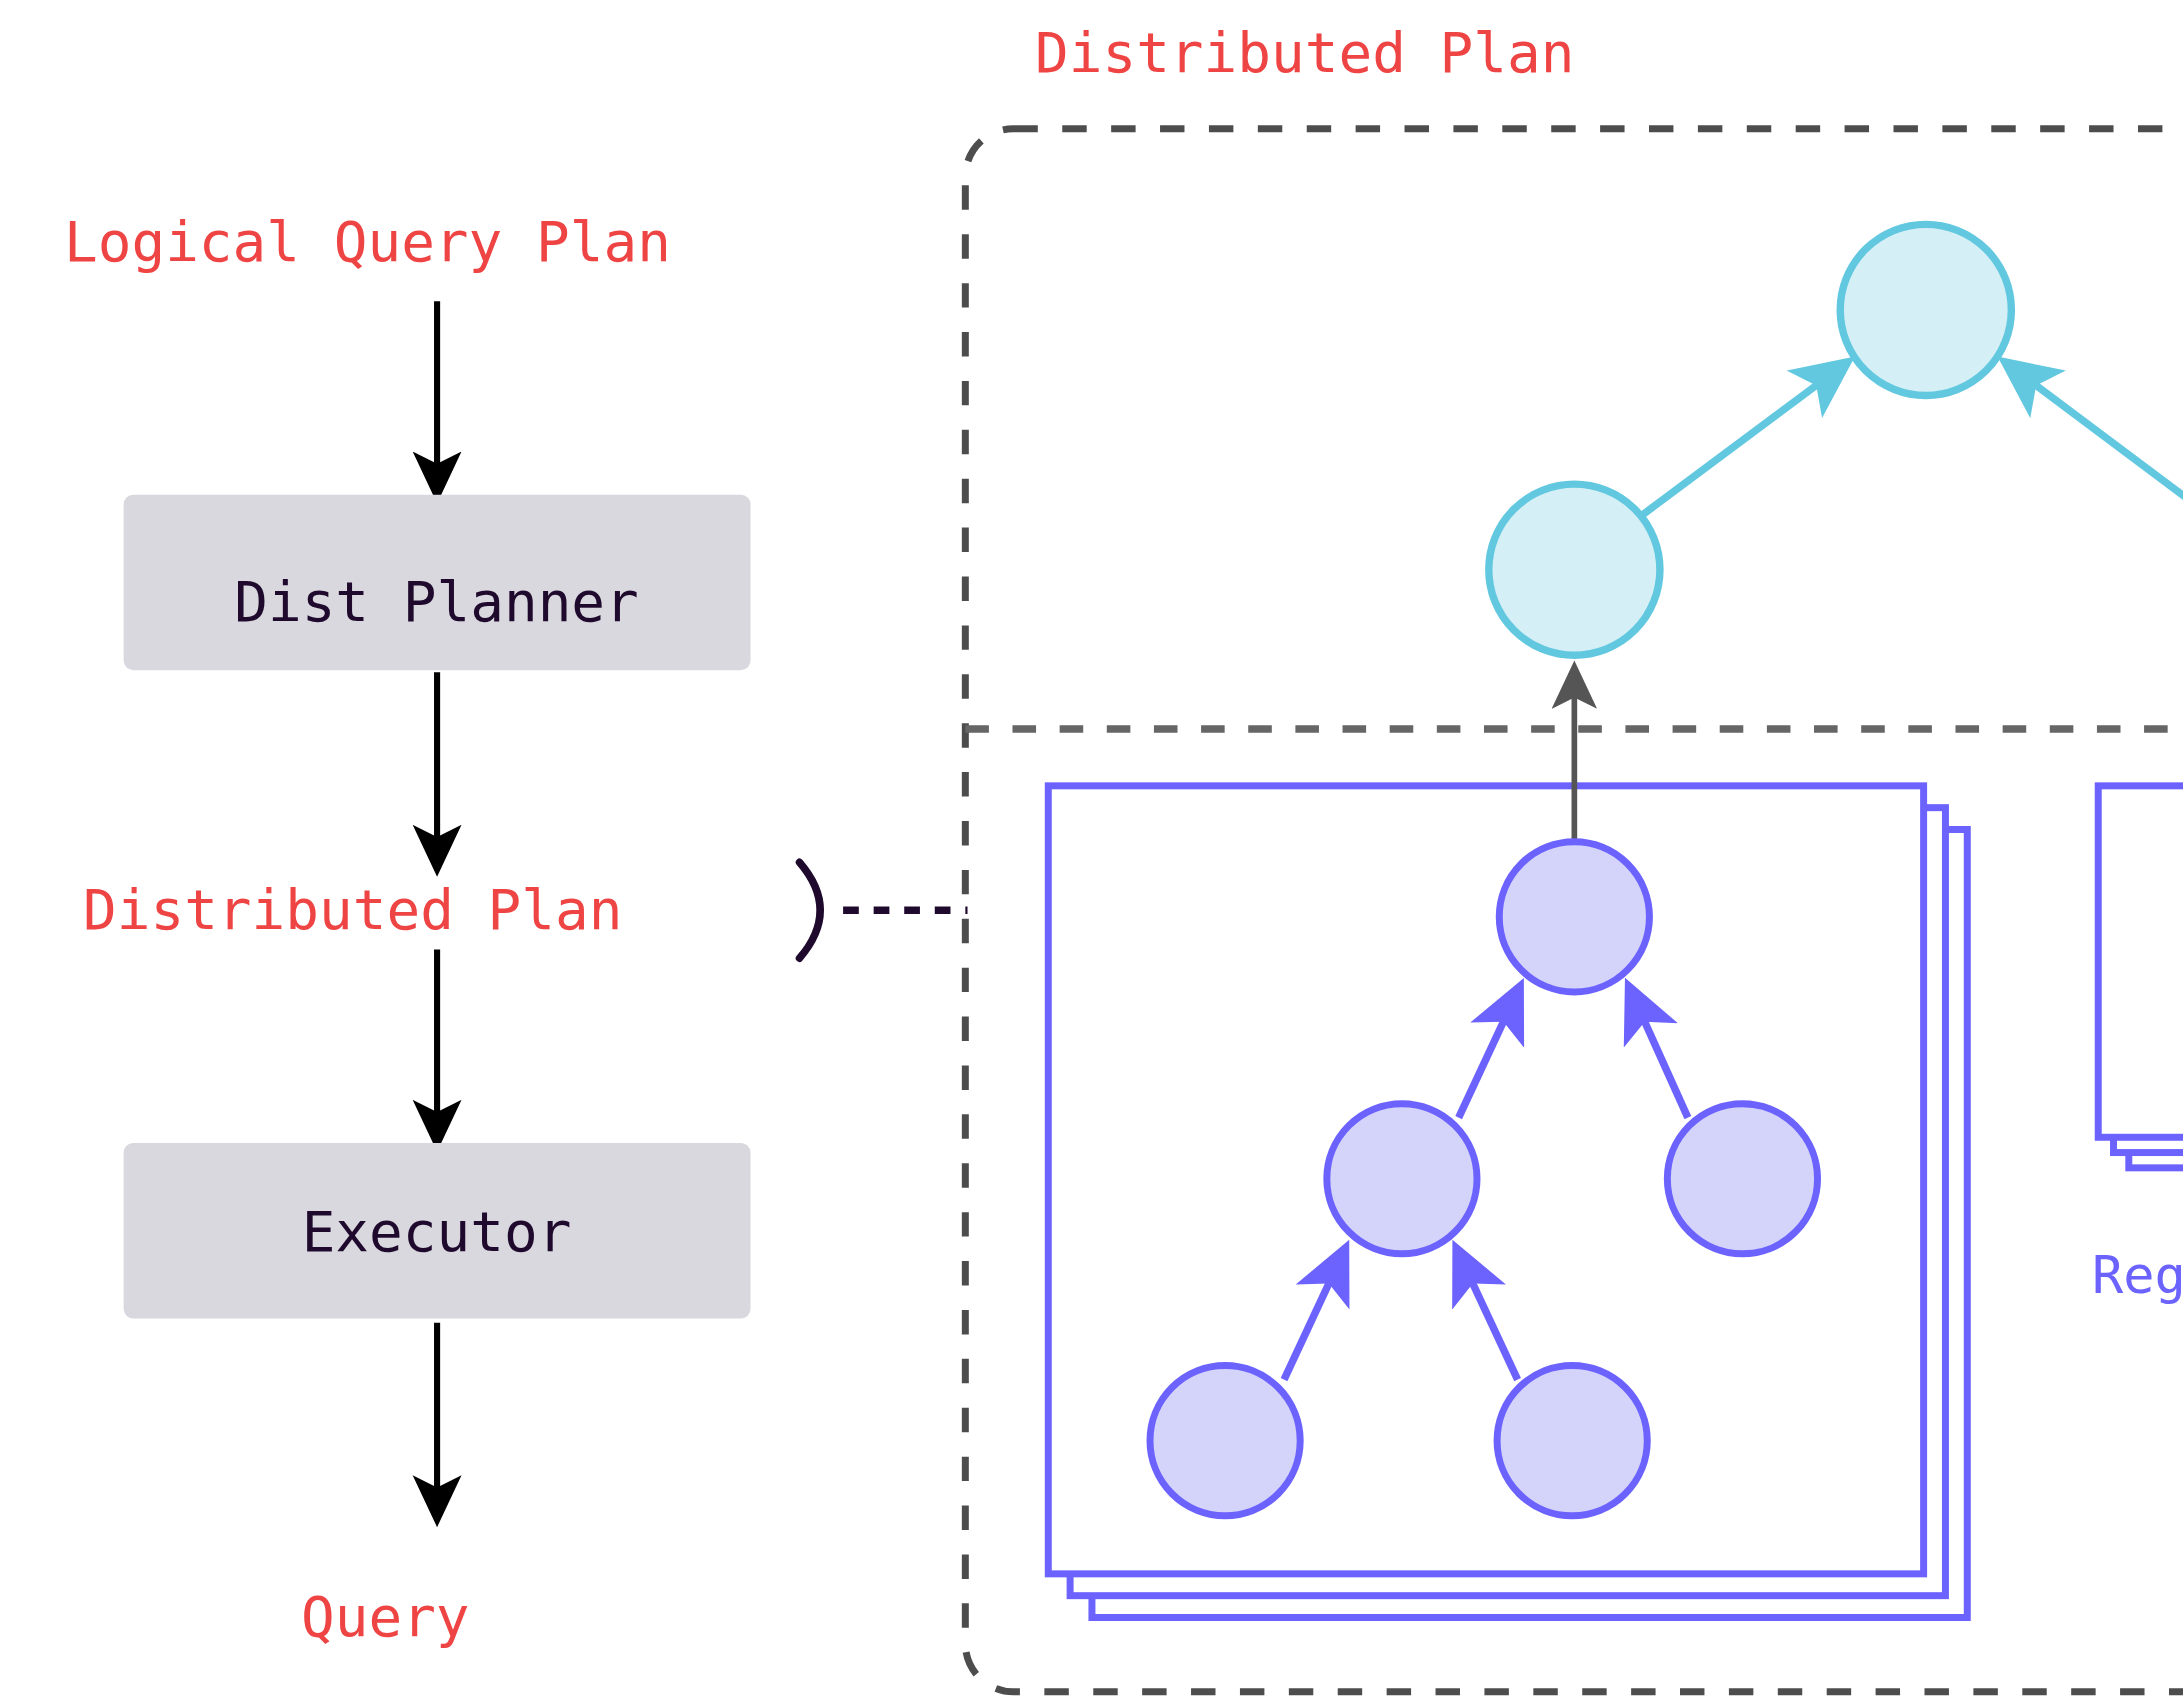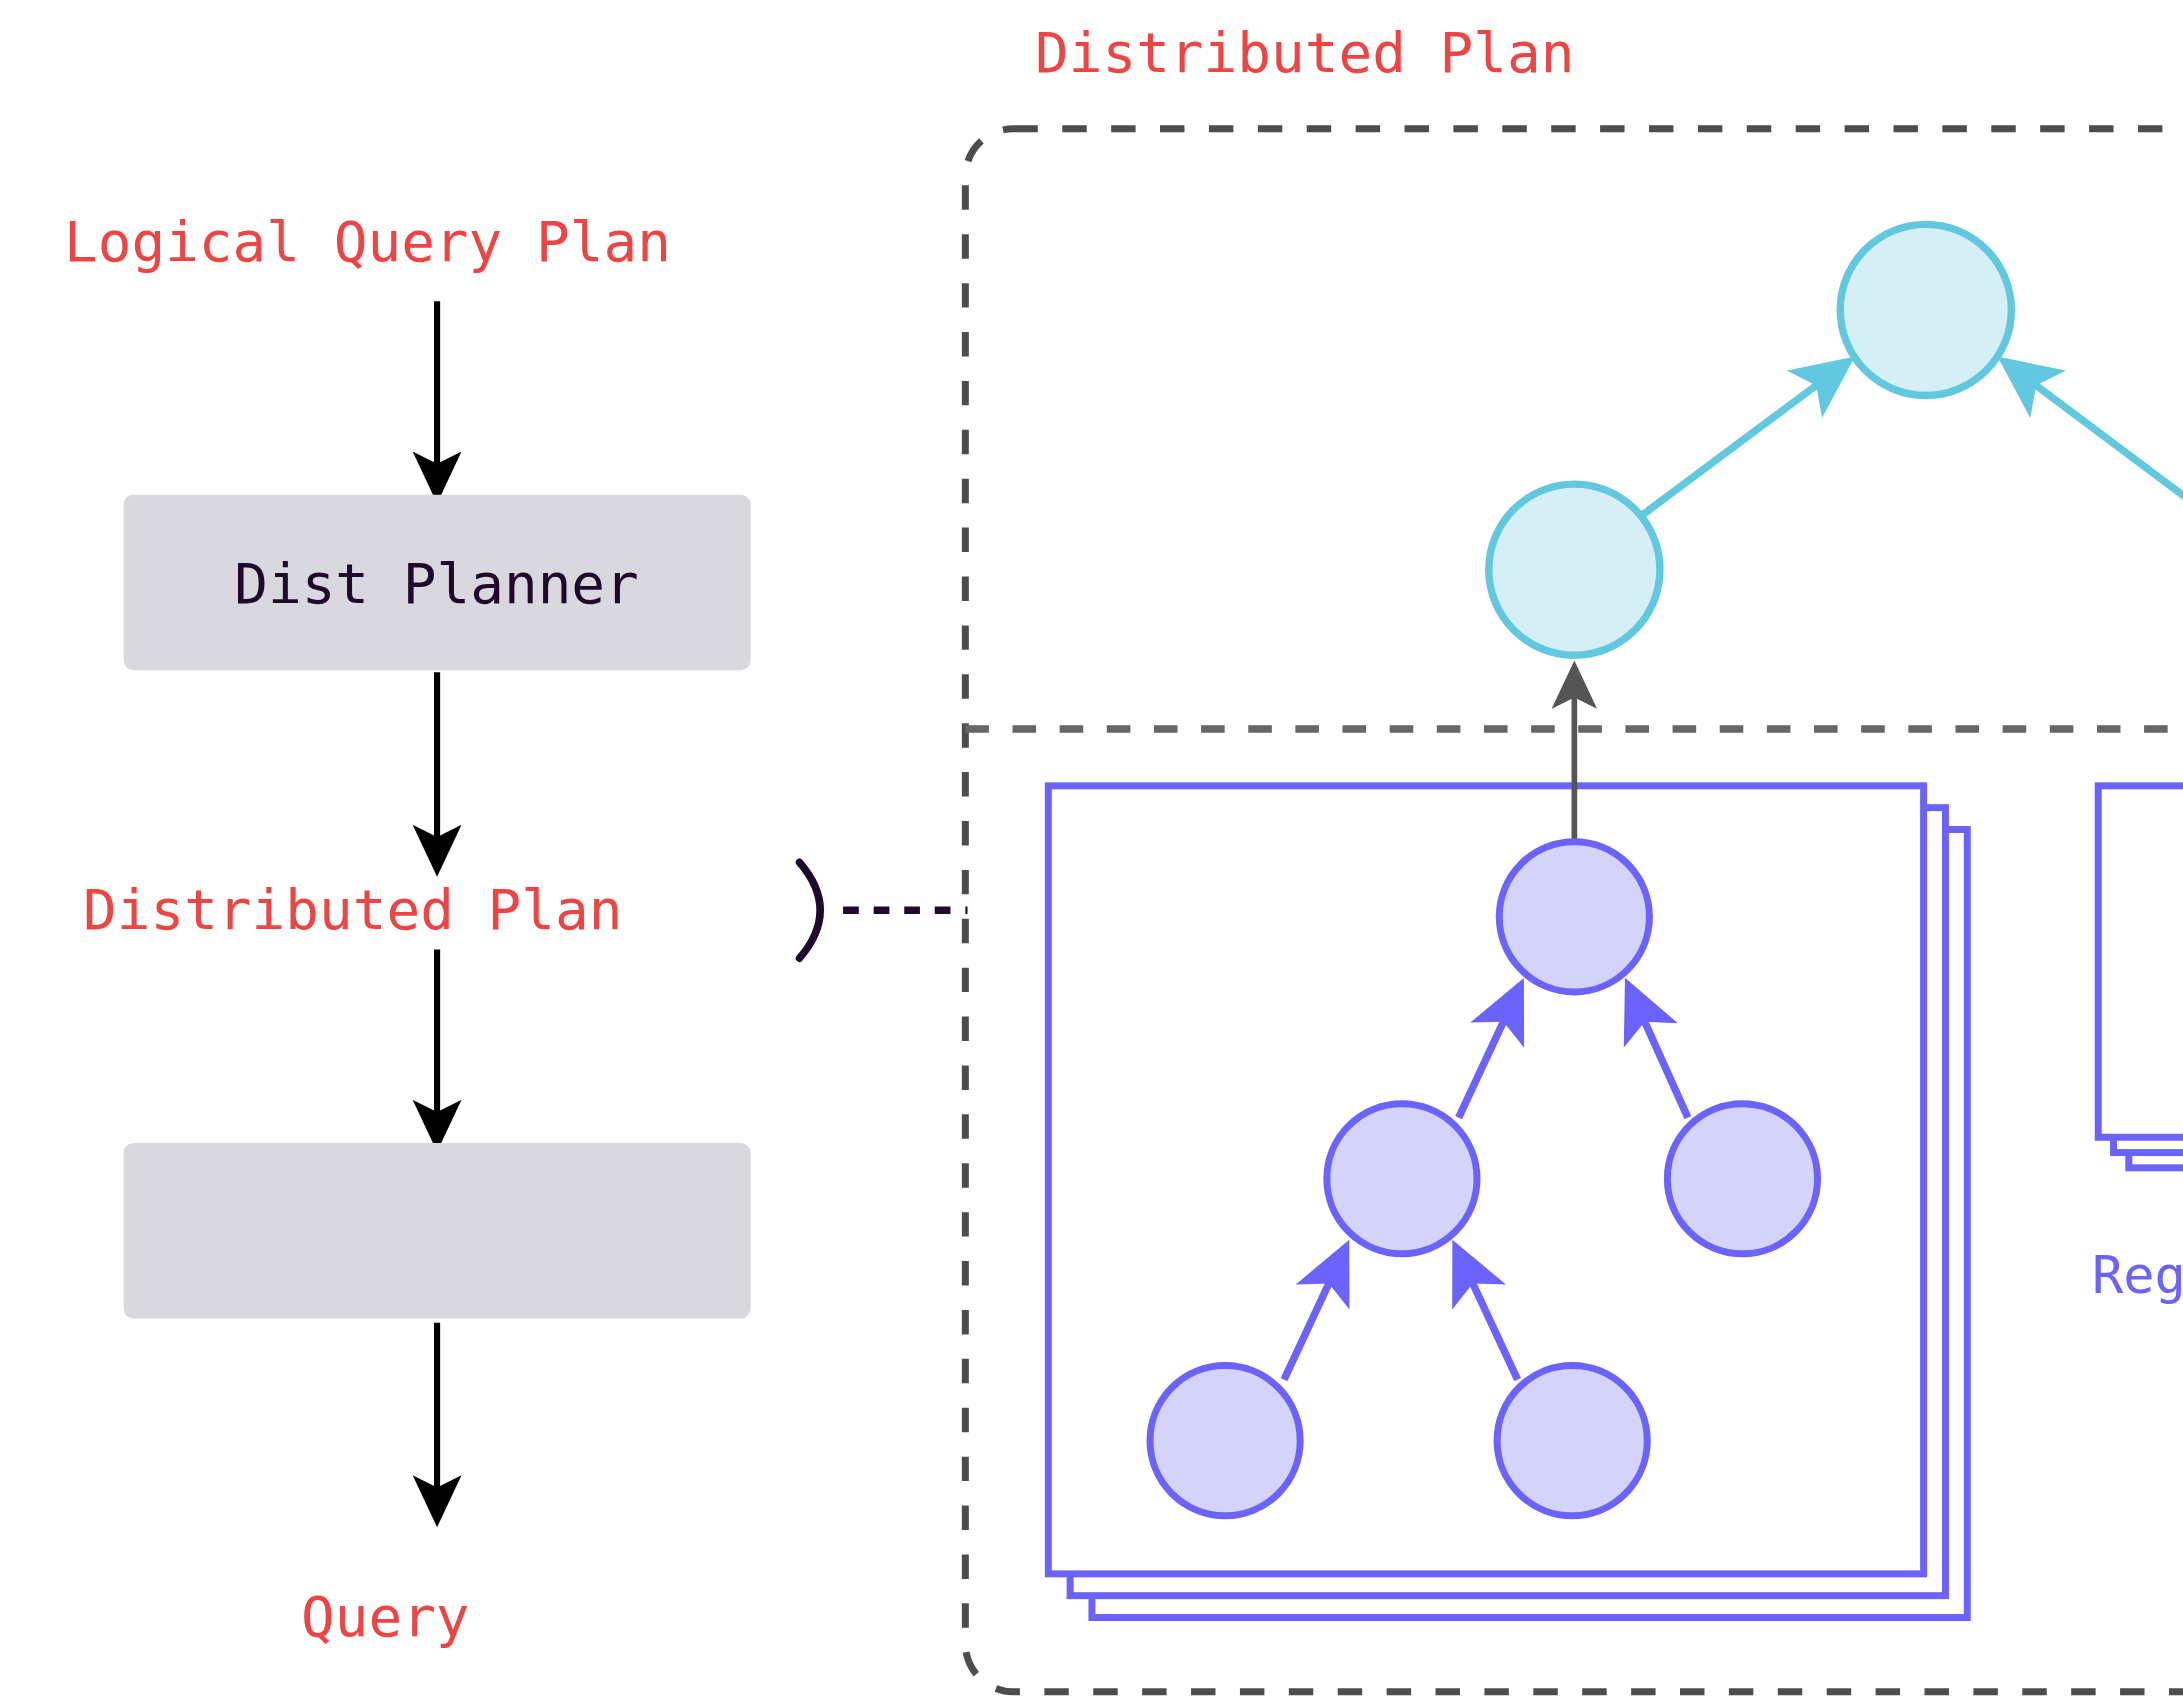--- a/index.html
+++ b/index.html
@@ -119,24 +119,25 @@
       <circle cx="3210" cy="2700" r="172" fill="#d4d4fb" stroke="#6c63ff" stroke-width="16"></circle>
       <circle cx="3990" cy="2700" r="172" fill="#d4d4fb" stroke="#6c63ff" stroke-width="16"></circle>
       <circle cx="2805" cy="3300" r="172" fill="#d4d4fb" stroke="#6c63ff" stroke-width="16"></circle>
       <circle cx="3600" cy="3300" r="172" fill="#d4d4fb" stroke="#6c63ff" stroke-width="16"></circle>
       <circle cx="5220" cy="2100" r="172" fill="#d4d4fb" stroke="#6c63ff" stroke-width="16"></circle>
     </g>
   </svg>
 
   <div class="lbl lbl-dark" style="left:64px; top:214px; font-size:56px;">Logical Query Plan</div>
 
-  <div class="box-label" style="left:123px; top:495px; width:627px; height:176px; font-size:56px;">Dist Planner</div>
+  <div class="box-label" style="left:123px; top:513px; width:627px; height:176px; font-size:56px;">Dist Planner</div>
 
   <div class="lbl lbl-dark" style="left:83px; top:882px; font-size:56px;">Distributed Plan</div>
 
+  <div class="box-label" style="left:123px; top:1143px; width:627px; height:176px; font-size:56px;">Executor</div>
 
   <div class="lbl lbl-dark" style="left:301px; top:1589px; font-size:56px;">Query</div>
 
   <div class="lbl lbl-dark" style="left:1035px; top:25px; font-size:56px;">Distributed Plan</div>
 
   <div class="lbl lbl-purple" style="left:2092px; top:1249px; font-size:52px;">Regions</div>
 
 </div>
 
 

